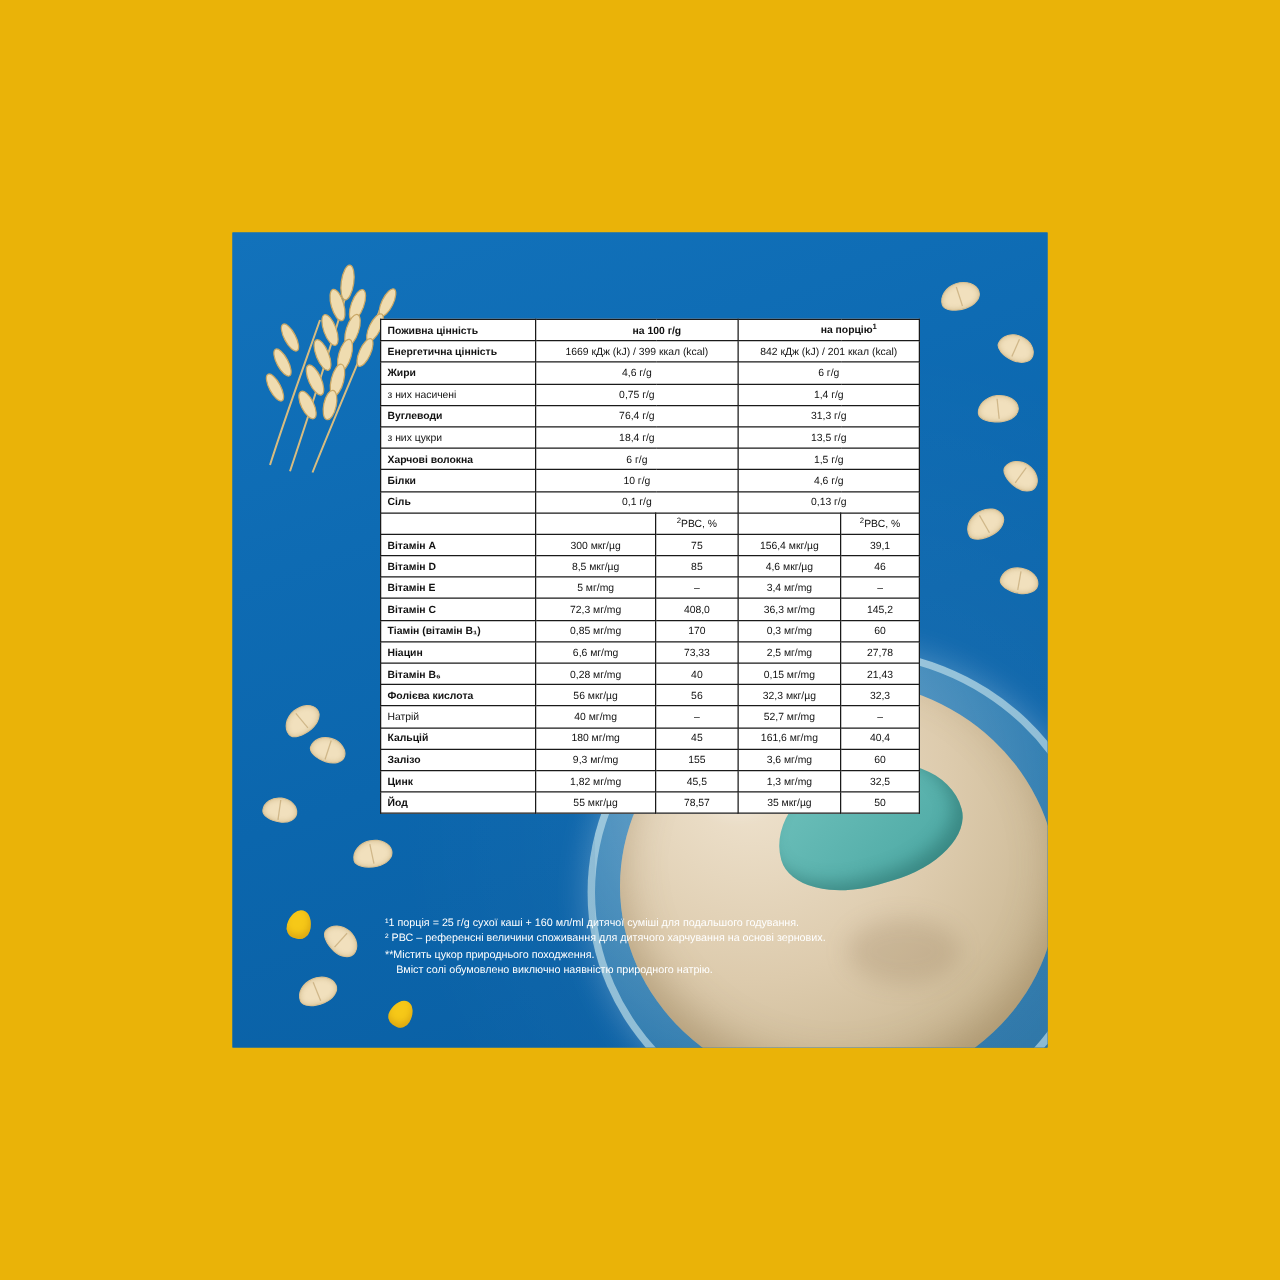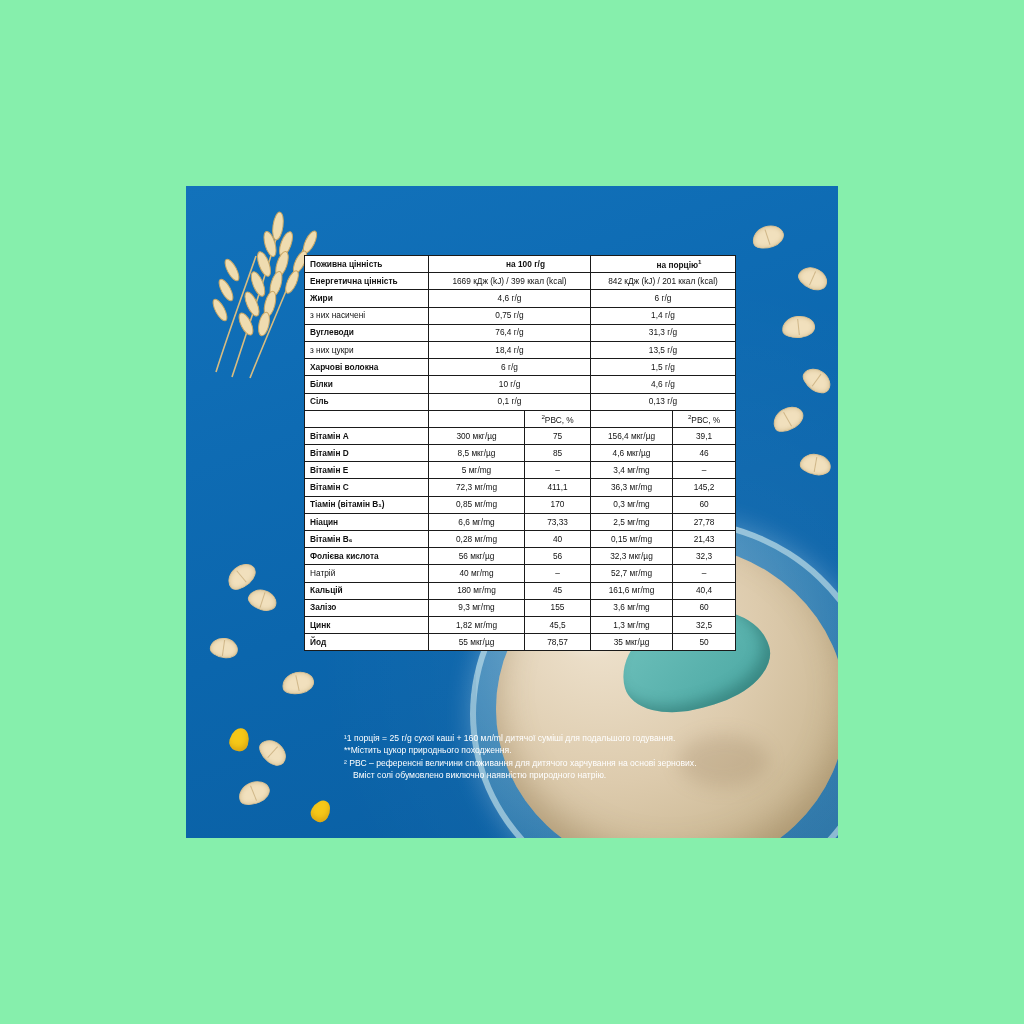--- a/index.html
+++ b/index.html
@@ -10,21 +10,21 @@
   body {
     width: 1024px;
     height: 1024px;
     font-family: "Liberation Sans", sans-serif;
     overflow: hidden;
   }
   #stage {
     position: relative;
     width: 1024px;
     height: 1024px;
-    background: #86efac;
+    background: #eab308;
   }
   
   .panel {
     position: absolute;
     left: 186px;
     top: 186px;
     width: 652px;
     height: 652px;
     background: #0c6cb5;
     background-image:
@@ -163,21 +163,21 @@
   
   .notes {
     position: absolute;
     left: 122px;
     top: 546px;
     width: 460px;
     color: #ffffff;
     font-size: 8.6px;
     line-height: 1.45;
   }
-  .notes div { white-space: nowrap; margin-left: 36px; }
+  .notes div { white-space: nowrap; }
   .notes .indent { padding-left: 9px; }
 </style>
 </head>
 <body>
 
 <div id="stage">
   <div class="panel">
 
     <div class="deco" style="left:6px; top:6px; width:180px; height:190px;">
       <svg width="180" height="190" viewBox="0 0 180 190" aria-hidden="true">
@@ -314,21 +314,21 @@
           <tr>
             <td class="label" style="font-weight: bold;">Вітамін Е</td>
             <td>5 мг/mg</td>
             <td>–</td>
             <td>3,4 мг/mg</td>
             <td>–</td>
           </tr>
           <tr>
             <td class="label" style="font-weight: bold;">Вітамін С</td>
             <td>72,3 мг/mg</td>
-            <td>411,1</td>
+            <td>408,0</td>
             <td>36,3 мг/mg</td>
             <td>145,2</td>
           </tr>
           <tr>
             <td class="label" style="font-weight: bold;">Тіамін (вітамін В₁)</td>
             <td>0,85 мг/mg</td>
             <td>170</td>
             <td>0,3 мг/mg</td>
             <td>60</td>
           </tr>
@@ -387,19 +387,19 @@
             <td>78,57</td>
             <td>35 мкг/µg</td>
             <td>50</td>
           </tr>
         </tbody>
       </table>
     </div>
 
     <div class="notes">
       <div>¹1 порція = 25 г/g сухої каші + 160 мл/ml дитячої суміші для подальшого годування.</div>
+      <div>² РВС – референсні величини споживання для дитячого харчування на основі зернових.</div>
       <div>**Містить цукор природнього походження.</div>
-      <div>² РВС – референсні величини споживання для дитячого харчування на основі зернових.</div>
       <div class="indent">Вміст солі обумовлено виключно наявністю природного натрію.</div>
     </div>
 
   </div>
 </div>
 
 </body></html>

